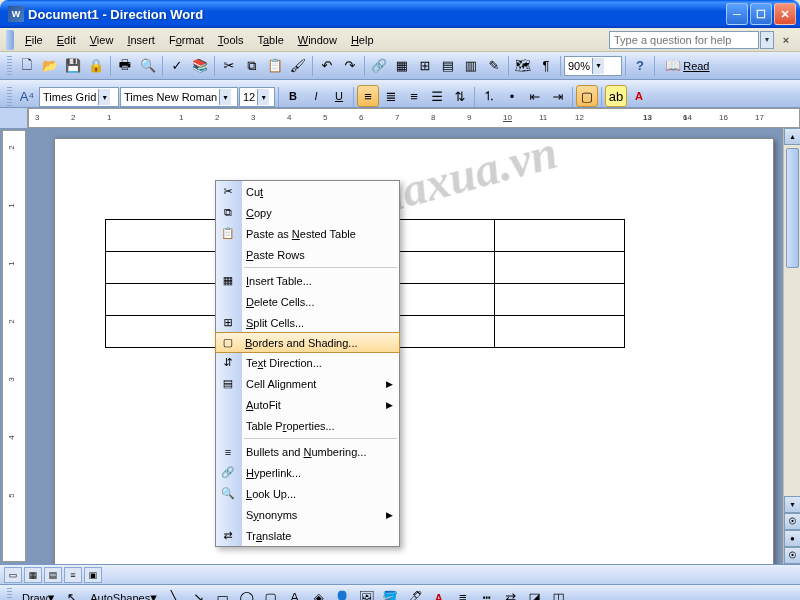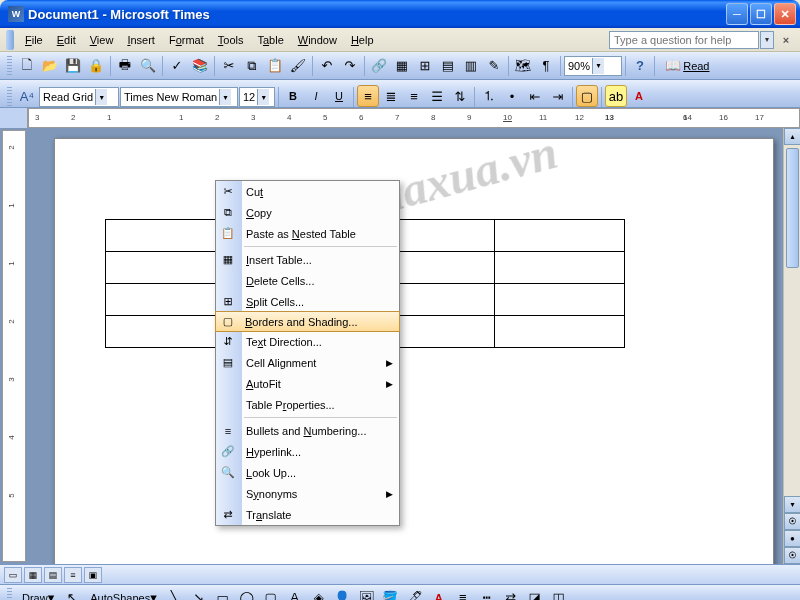--- a/index.html
+++ b/index.html
@@ -61,21 +61,21 @@
 
 .scroll-v { position: absolute; right: 0; top: 0; bottom: 0; width: 17px; background: #e8e5d8; border-left: 1px solid #c0c0a8; }
 .scroll-thumb { position: absolute; left: 2px; width: 13px; background: linear-gradient(to right,#cde0fb,#a8c4ed); border: 1px solid #7f9db9; border-radius: 2px; }
 .scroll-btn { width: 17px; height: 17px; background: linear-gradient(to bottom,#dce6f4,#b8cdea); border: 1px solid #7f9db9; display: flex; align-items: center; justify-content: center; font-size: 8px; cursor: pointer; }
 </style>
 </head>
 <body>
 
 <div class="titlebar">
   <div class="titlebar-icon">W</div>
-  <div class="titlebar-text">Document1 - Microsoft Times</div>
+  <div class="titlebar-text">Document1 - Direction Word</div>
   <div class="win-btns">
     <div class="win-btn win-min">─</div>
     <div class="win-btn win-max">☐</div>
     <div class="win-btn win-close">✕</div>
   </div>
 </div>
 
 <div class="menubar">
   <div class="menubar-left-strip"></div>
   <span id="menu-items"><span class="menu-item"><u>F</u>ile</span><span class="menu-item"><u>E</u>dit</span><span class="menu-item"><u>V</u>iew</span><span class="menu-item"><u>I</u>nsert</span><span class="menu-item">F<u>o</u>rmat</span><span class="menu-item"><u>T</u>ools</span><span class="menu-item">T<u>a</u>ble</span><span class="menu-item"><u>W</u>indow</span><span class="menu-item"><u>H</u>elp</span></span>
@@ -122,21 +122,21 @@
   <div class="tsep"></div>
   <div class="tbtn" style="color:#2b579a;font-weight:bold">?</div>
   <div class="tsep"></div>
   <div class="tbtn" style="width:auto;padding:0 6px">📖 <span style="margin-left:2px;text-decoration:underline">Read</span></div>
 </div>
 
 <div class="toolbar2">
   <div class="grip"></div>
   <div class="tbtn" style="color:#2b579a">A⁴</div>
   <div class="tsel" style="width:80px">
-      <span>Read Grid</span>
+      <span>Times Grid</span>
       <span class="tsel-arrow">▾</span>
     </div>
   <div class="tsel" style="width:118px">
       <span>Times New Roman</span>
       <span class="tsel-arrow">▾</span>
     </div>
   <div class="tsel" style="width:36px">
       <span>12</span>
       <span class="tsel-arrow">▾</span>
     </div>
@@ -182,21 +182,21 @@
       <div class="hruler-tick" style="left: 222px;">3</div>
       <div class="hruler-tick" style="left: 258px;">4</div>
       <div class="hruler-tick" style="left: 294px;">5</div>
       <div class="hruler-tick" style="left: 330px;">6</div>
       <div class="hruler-tick" style="left: 366px;">7</div>
       <div class="hruler-tick" style="left: 402px;">8</div>
       <div class="hruler-tick" style="left: 438px;">9</div>
       <div class="hruler-tick" style="left: 474px; text-decoration: underline;">10</div>
       <div class="hruler-tick" style="left: 510px;">11</div>
       <div class="hruler-tick" style="left: 546px;">12</div>
-      <div class="hruler-tick" style="left: 576px; font-weight: bold;">13</div>
+      <div class="hruler-tick" style="left: 614px; font-weight: bold;">13</div>
       <div class="hruler-tick" style="left: 618px; margin-left: 36px;">14</div>
       <div class="hruler-tick" style="left: 654px;">6</div>
       <div class="hruler-tick" style="left: 690px;">16</div>
       <div class="hruler-tick" style="left: 726px; text-align: right;">17</div>
     </div>
 </div>
 
 <div class="workspace">
   <div class="vruler" id="vruler">
       <div class="vruler-tick" style="top: 12px;">2</div>
@@ -260,20 +260,24 @@
         <span class="cm-icon">✂</span>
         <span>Cu<u>t</u></span>
       </div>
       <div class="cm-item">
         <span class="cm-icon">⧉</span>
         <span><u>C</u>opy</span>
       </div>
       <div class="cm-item">
         <span class="cm-icon">📋</span>
         <span>Paste as <u>N</u>ested Table</span>
+      </div>
+      <div class="cm-item">
+        <span class="cm-icon"></span>
+        <span><u>P</u>aste Rows</span>
       </div>
       <div class="cm-sep"></div>
       <div class="cm-item">
         <span class="cm-icon">▦</span>
         <span><u>I</u>nsert Table...</span>
       </div>
       <div class="cm-item">
         <span class="cm-icon"></span>
         <span><u>D</u>elete Cells...</span>
       </div>

